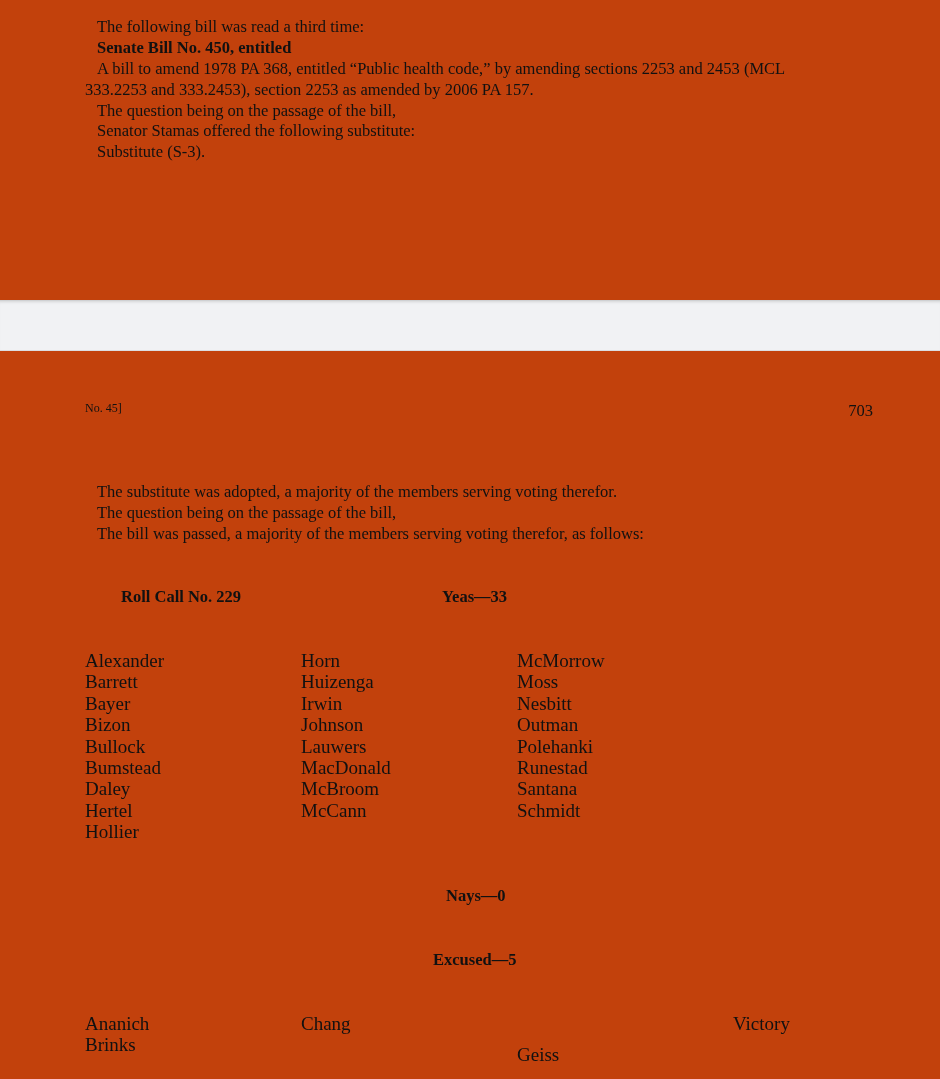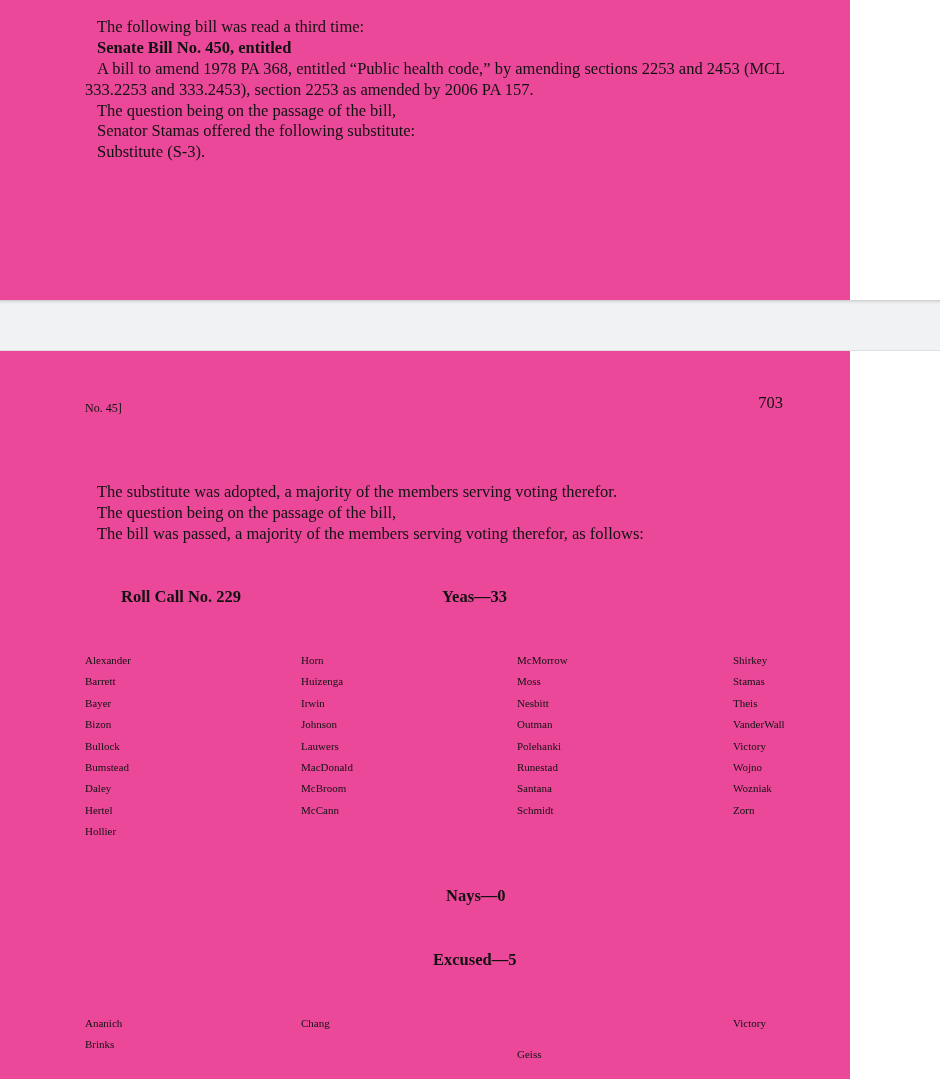--- a/index.html
+++ b/index.html
@@ -11,22 +11,22 @@
       width: 940px;
       height: 1079px;
       position: relative;
       overflow: hidden;
       font-family: "Liberation Serif", "DejaVu Serif", serif;
       color: #111111;
     }
     .page {
       position: absolute;
       left: 0;
-      width: 850px;
-      background: #ec4899;
+      width: 940px;
+      background: #c2410c;
     }
     .page-top { top: 0; height: 300px; }
     .page-gap {
       position: absolute;
       left: 0;
       top: 300px;
       width: 940px;
       height: 49px;
       background: #f1f2f4;
       border-top: 1px solid #cfd1d3;
@@ -40,31 +40,31 @@
       font-size: 16.5px;
       line-height: 21px;
       white-space: nowrap;
     }
     .bold { font-weight: bold; }
     .indent { left: 97px; }
     .flush { left: 85px; }
 
     .header-left { position: absolute; left: 85px; top: 50px; font-size: 12px; }
     .header-center { position: absolute; left: 297px; top: 50px; font-size: 16.5px; letter-spacing: 0.1px; }
-    .header-right { position: absolute; right: 67px; top: 42px; font-size: 16.5px; }
+    .header-right { position: absolute; right: 67px; top: 50px; font-size: 16.5px; }
 
     .vote-heading {
       position: absolute;
       font-size: 16.5px;
       font-weight: bold;
       white-space: nowrap;
     }
     .names-col {
       position: absolute;
-      font-size: 11px;
+      font-size: 19px;
       line-height: 21.4px;
       margin: 0;
       padding: 0;
       list-style: none;
     }
     .names-col li { white-space: nowrap; }
   </style>
 </head>
 <body>
 
@@ -115,30 +115,20 @@
   <ul class="names-col" style="left:517px; top:299px;">
     <li>McMorrow</li>
     <li>Moss</li>
     <li>Nesbitt</li>
     <li>Outman</li>
     <li>Polehanki</li>
     <li>Runestad</li>
     <li>Santana</li>
     <li>Schmidt</li>
   </ul>
-  <ul class="names-col" style="left:733px; top:299px;">
-    <li>Shirkey</li>
-    <li>Stamas</li>
-    <li>Theis</li>
-    <li>VanderWall</li>
-    <li>Victory</li>
-    <li>Wojno</li>
-    <li>Wozniak</li>
-    <li>Zorn</li>
-  </ul>
 
   <div class="vote-heading" style="left:446px; top:535px;">Nays—0</div>
   <div class="vote-heading" style="left:433px; top:599px;">Excused—5</div>
 
   <ul class="names-col" style="left:85px; top:662px;">
     <li>Ananich</li>
     <li>Brinks</li>
   </ul>
   <ul class="names-col" style="left:301px; top:662px;">
     <li>Chang</li>

